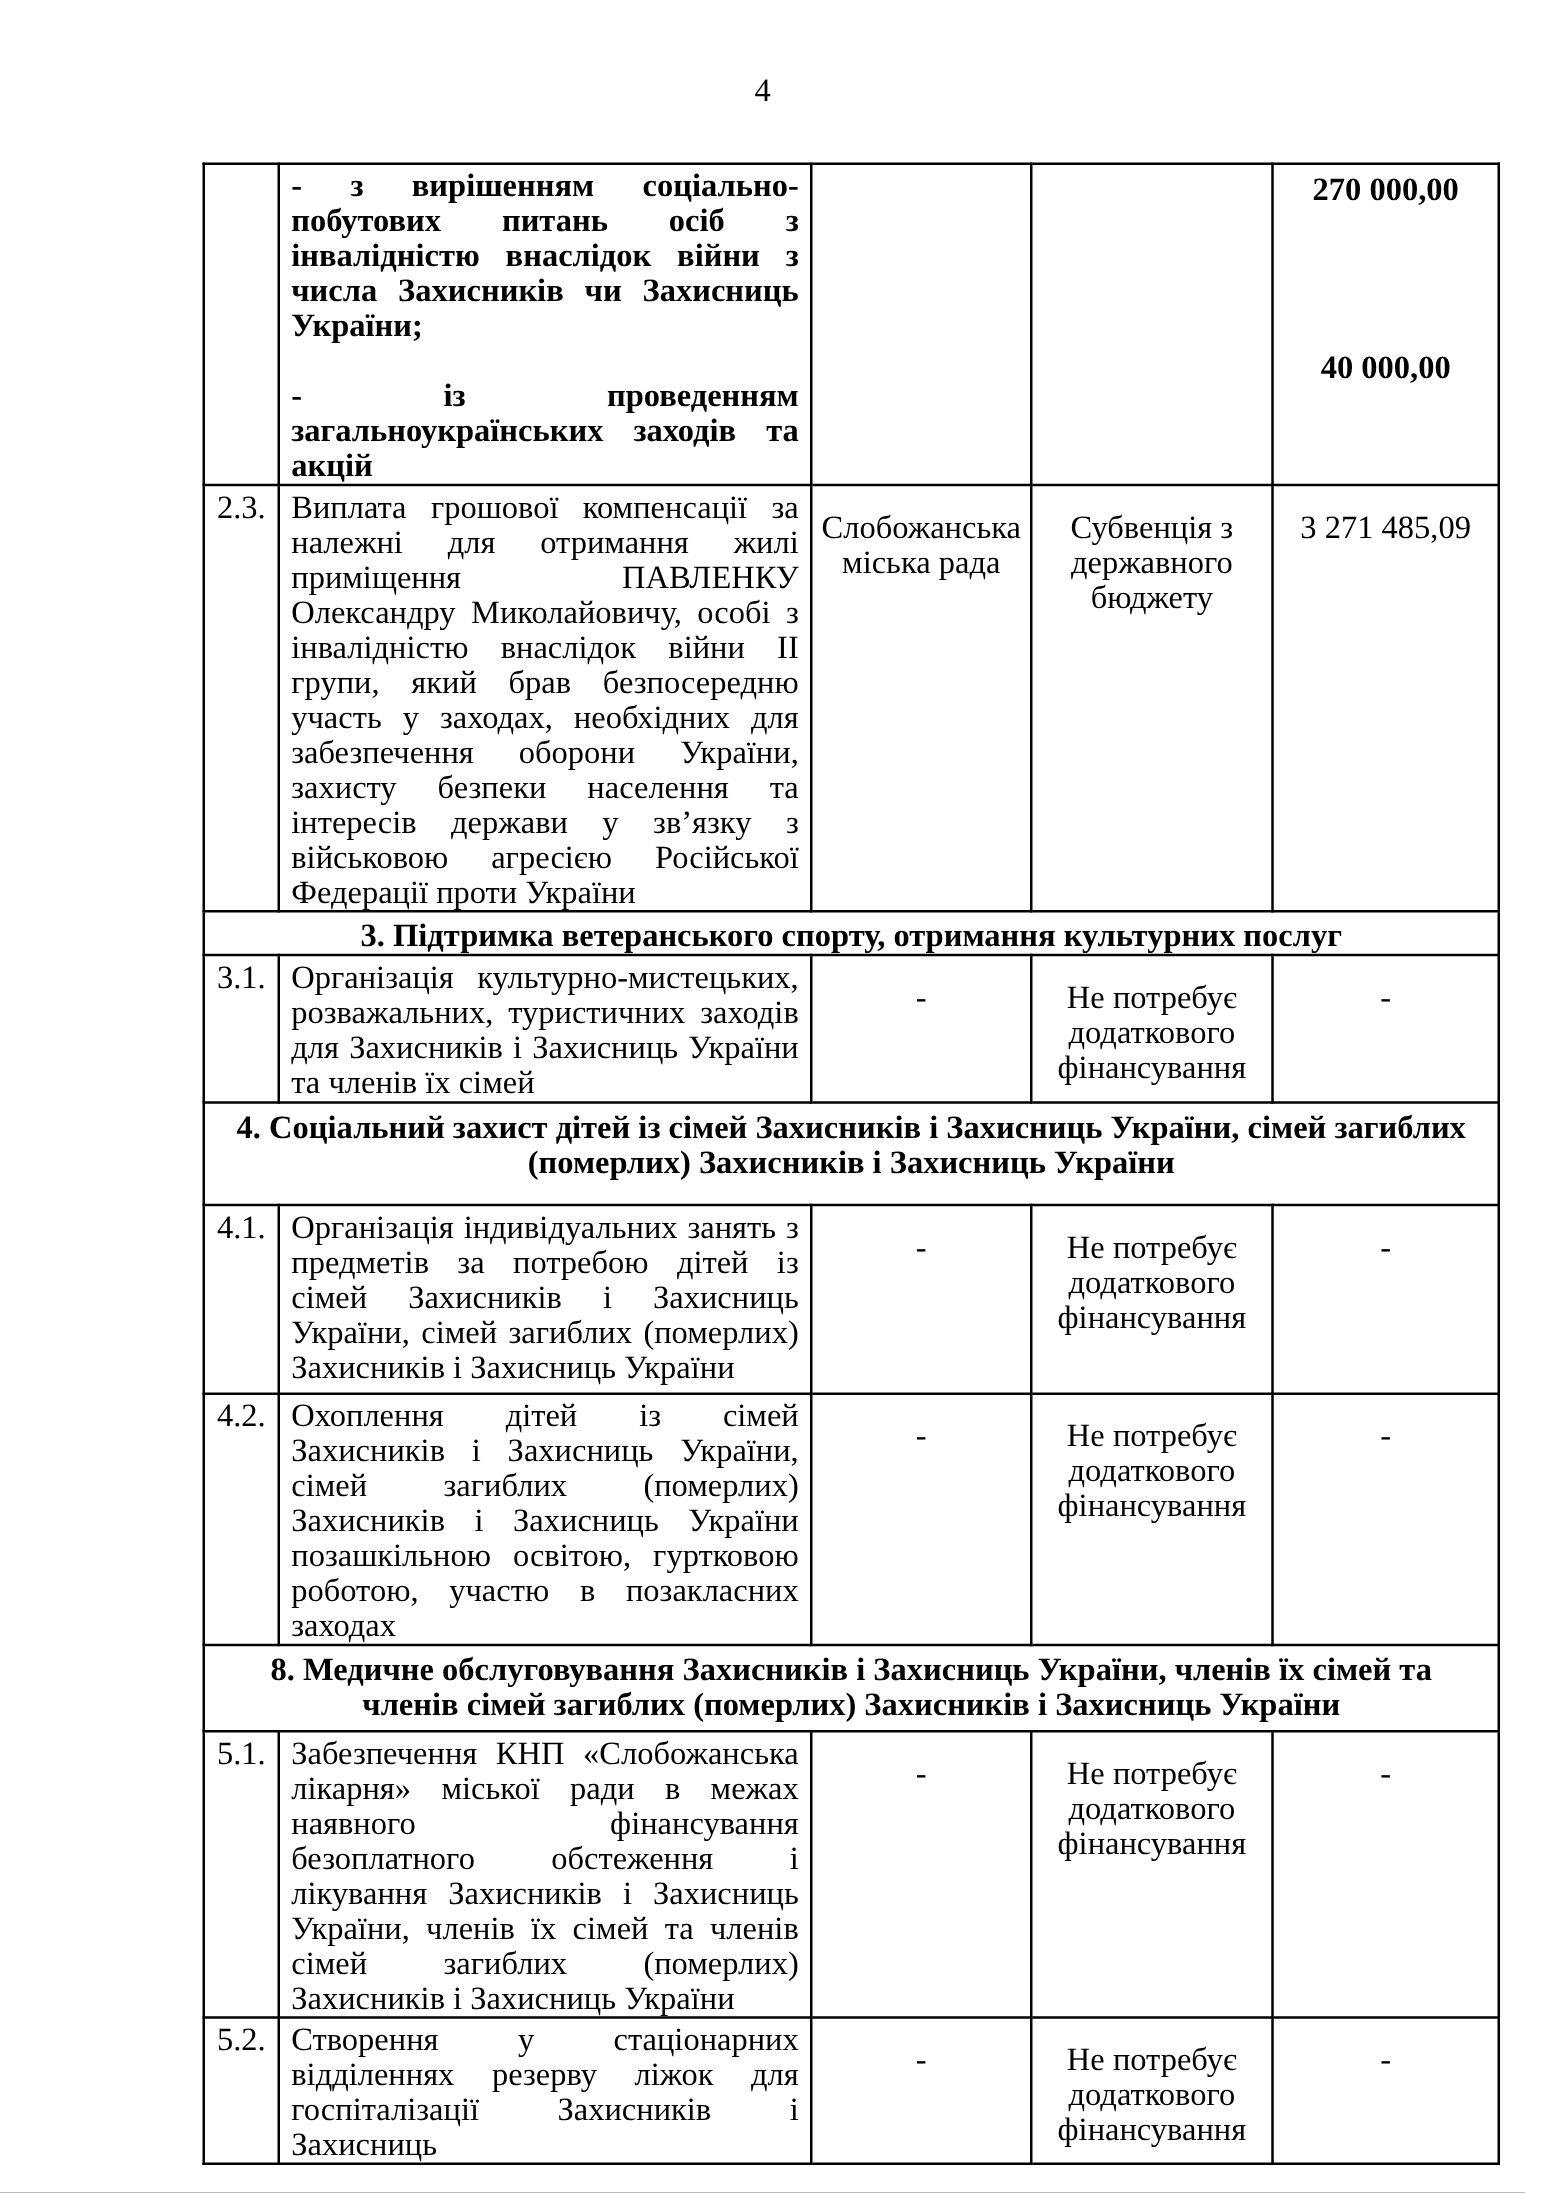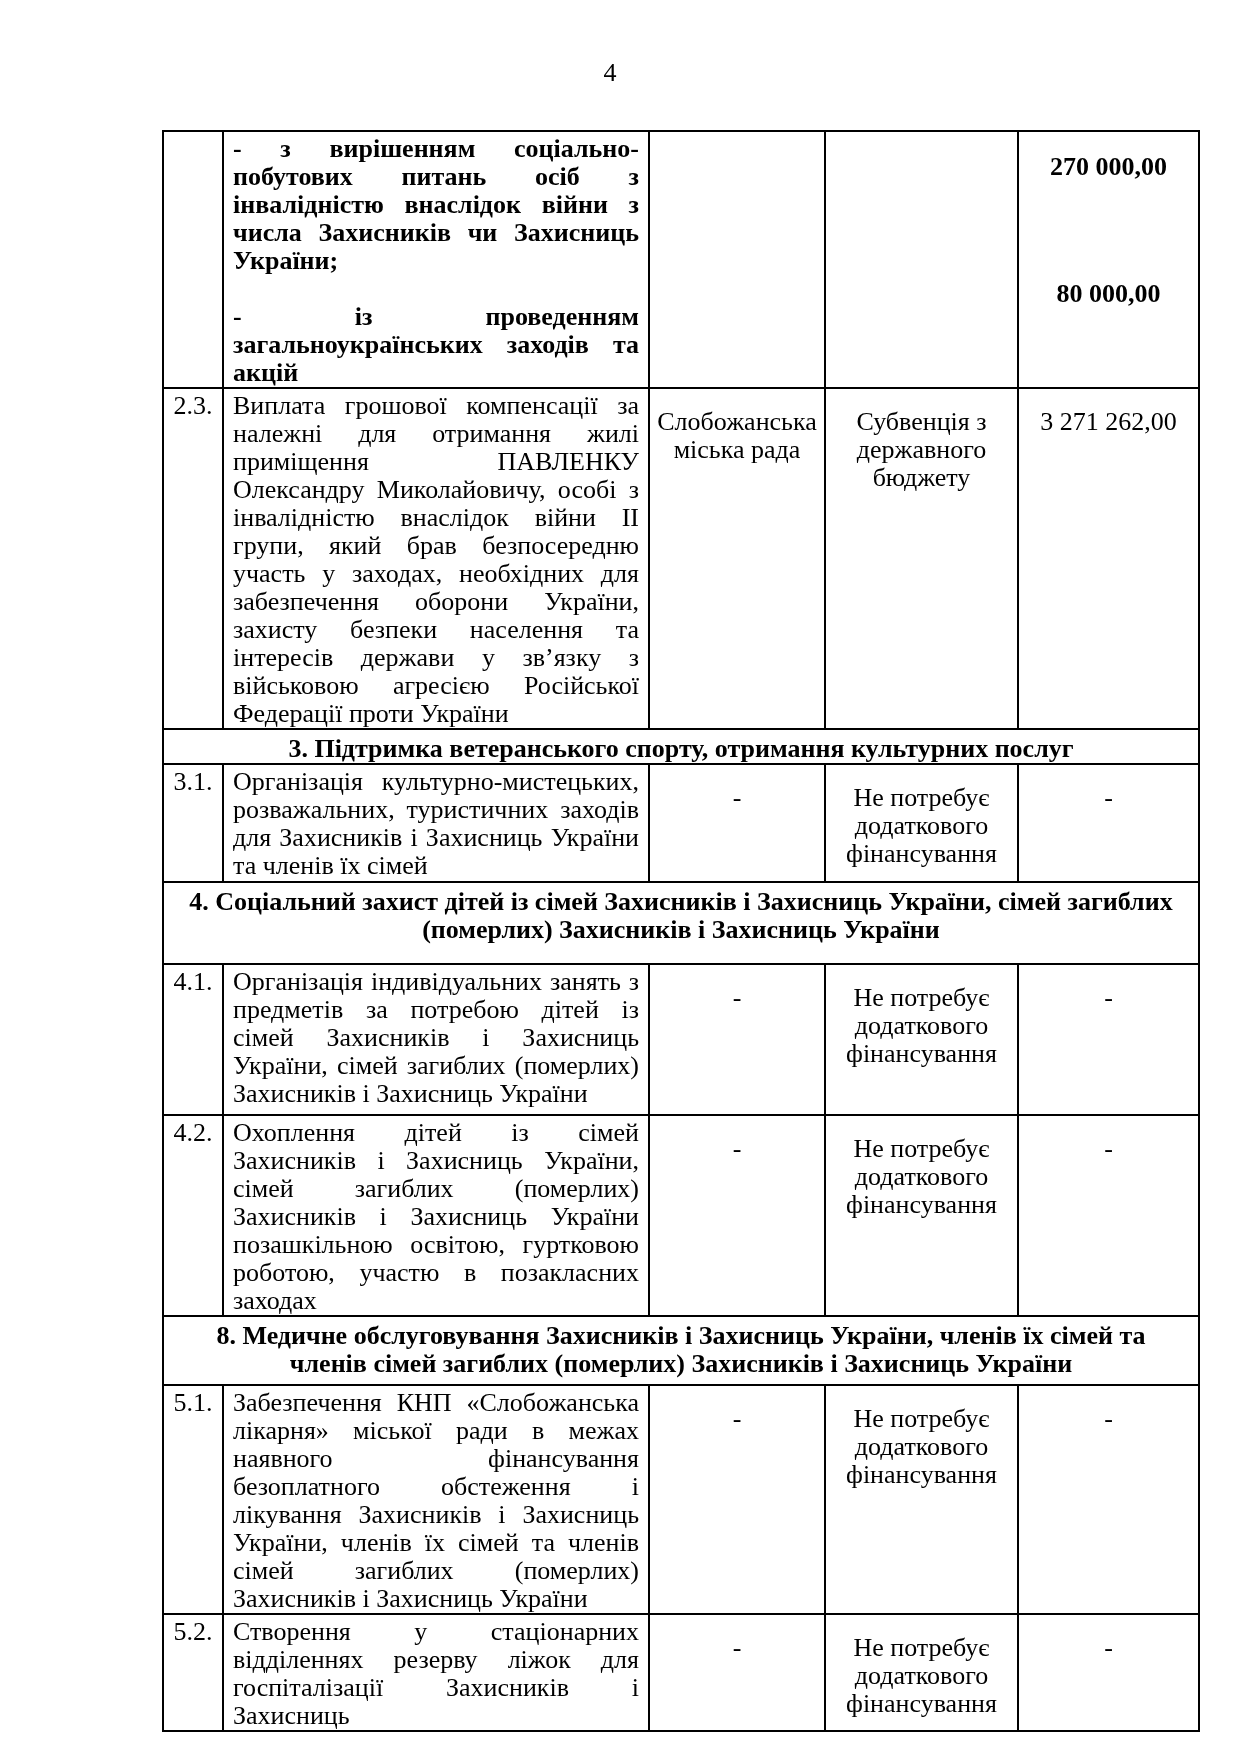--- a/index.html
+++ b/index.html
@@ -58,21 +58,21 @@
   }
   td.c-desc p { margin: 0; }
   td.c-desc p.p2 { margin-top: 28px; }
   td.c-amt-cont { position: relative; padding: 0; }
   .amt-a, .amt-b {
     position: absolute;
     left: 0;
     right: 0;
     text-align: center;
   }
-  .amt-a { top: 21px; }
+  .amt-a { top: 6px; }
   .amt-b { top: 148px; }
   
   tr.rh-cont { height: 220px; font-weight: bold; }
   tr.rh-23   { height: 320px; }
   tr.rh-s3   { height: 29px;  }
   tr.rh-31   { height: 118px; margin-left: 20px; }
   tr.rh-32   { height: 84px;  }
   tr.rh-s4   { height: 82px;  }
   tr.rh-41   { height: 151px; }
   tr.rh-42   { height: 169px; }
@@ -100,30 +100,30 @@
         <tr class="rh-cont">
       <td class="c-num"></td>
       <td class="c-desc">
         <p>- з вирішенням соціально-побутових питань осіб з інвалідністю внаслідок війни з числа Захисників чи Захисниць України;</p>
         <p class="p2">- із проведенням загальноукраїнських заходів та акцій</p>
       </td>
       <td class="c-mid"></td>
       <td class="c-mid"></td>
       <td class="c-amt c-amt-cont">
         <div class="amt-a">270 000,00</div>
-        <div class="amt-b">80 000,00</div>
+        <div class="amt-b">40 000,00</div>
       </td>
     </tr>
 
     <tr class="rh-23">
       <td class="c-num">2.3.</td>
       <td class="c-desc">Виплата грошової компенсації за належні для отримання жилі приміщення ПАВЛЕНКУ Олександру Миколайовичу, особі з інвалідністю внаслідок війни ІІ групи, який брав безпосередню участь у заходах, необхідних для забезпечення оборони України, захисту безпеки населення та інтересів держави у зв’язку з військовою агресією Російської Федерації проти України</td>
       <td class="c-mid">Слобожанська міська рада</td>
       <td class="c-mid">Субвенція з державного бюджету</td>
-      <td class="c-amt">3 271 262,00</td>
+      <td class="c-amt">3 271 485,09</td>
     </tr>
 
     <tr class="rh-s3">
       <td class="c-sec" colspan="5">3. Підтримка ветеранського спорту, отримання культурних послуг</td>
     </tr>
 
     <tr class="rh-31">
       <td class="c-num">3.1.</td>
       <td class="c-desc">Організація культурно-мистецьких, розважальних, туристичних заходів для Захисників і Захисниць України та членів їх сімей</td>
       <td class="c-mid">-</td>

